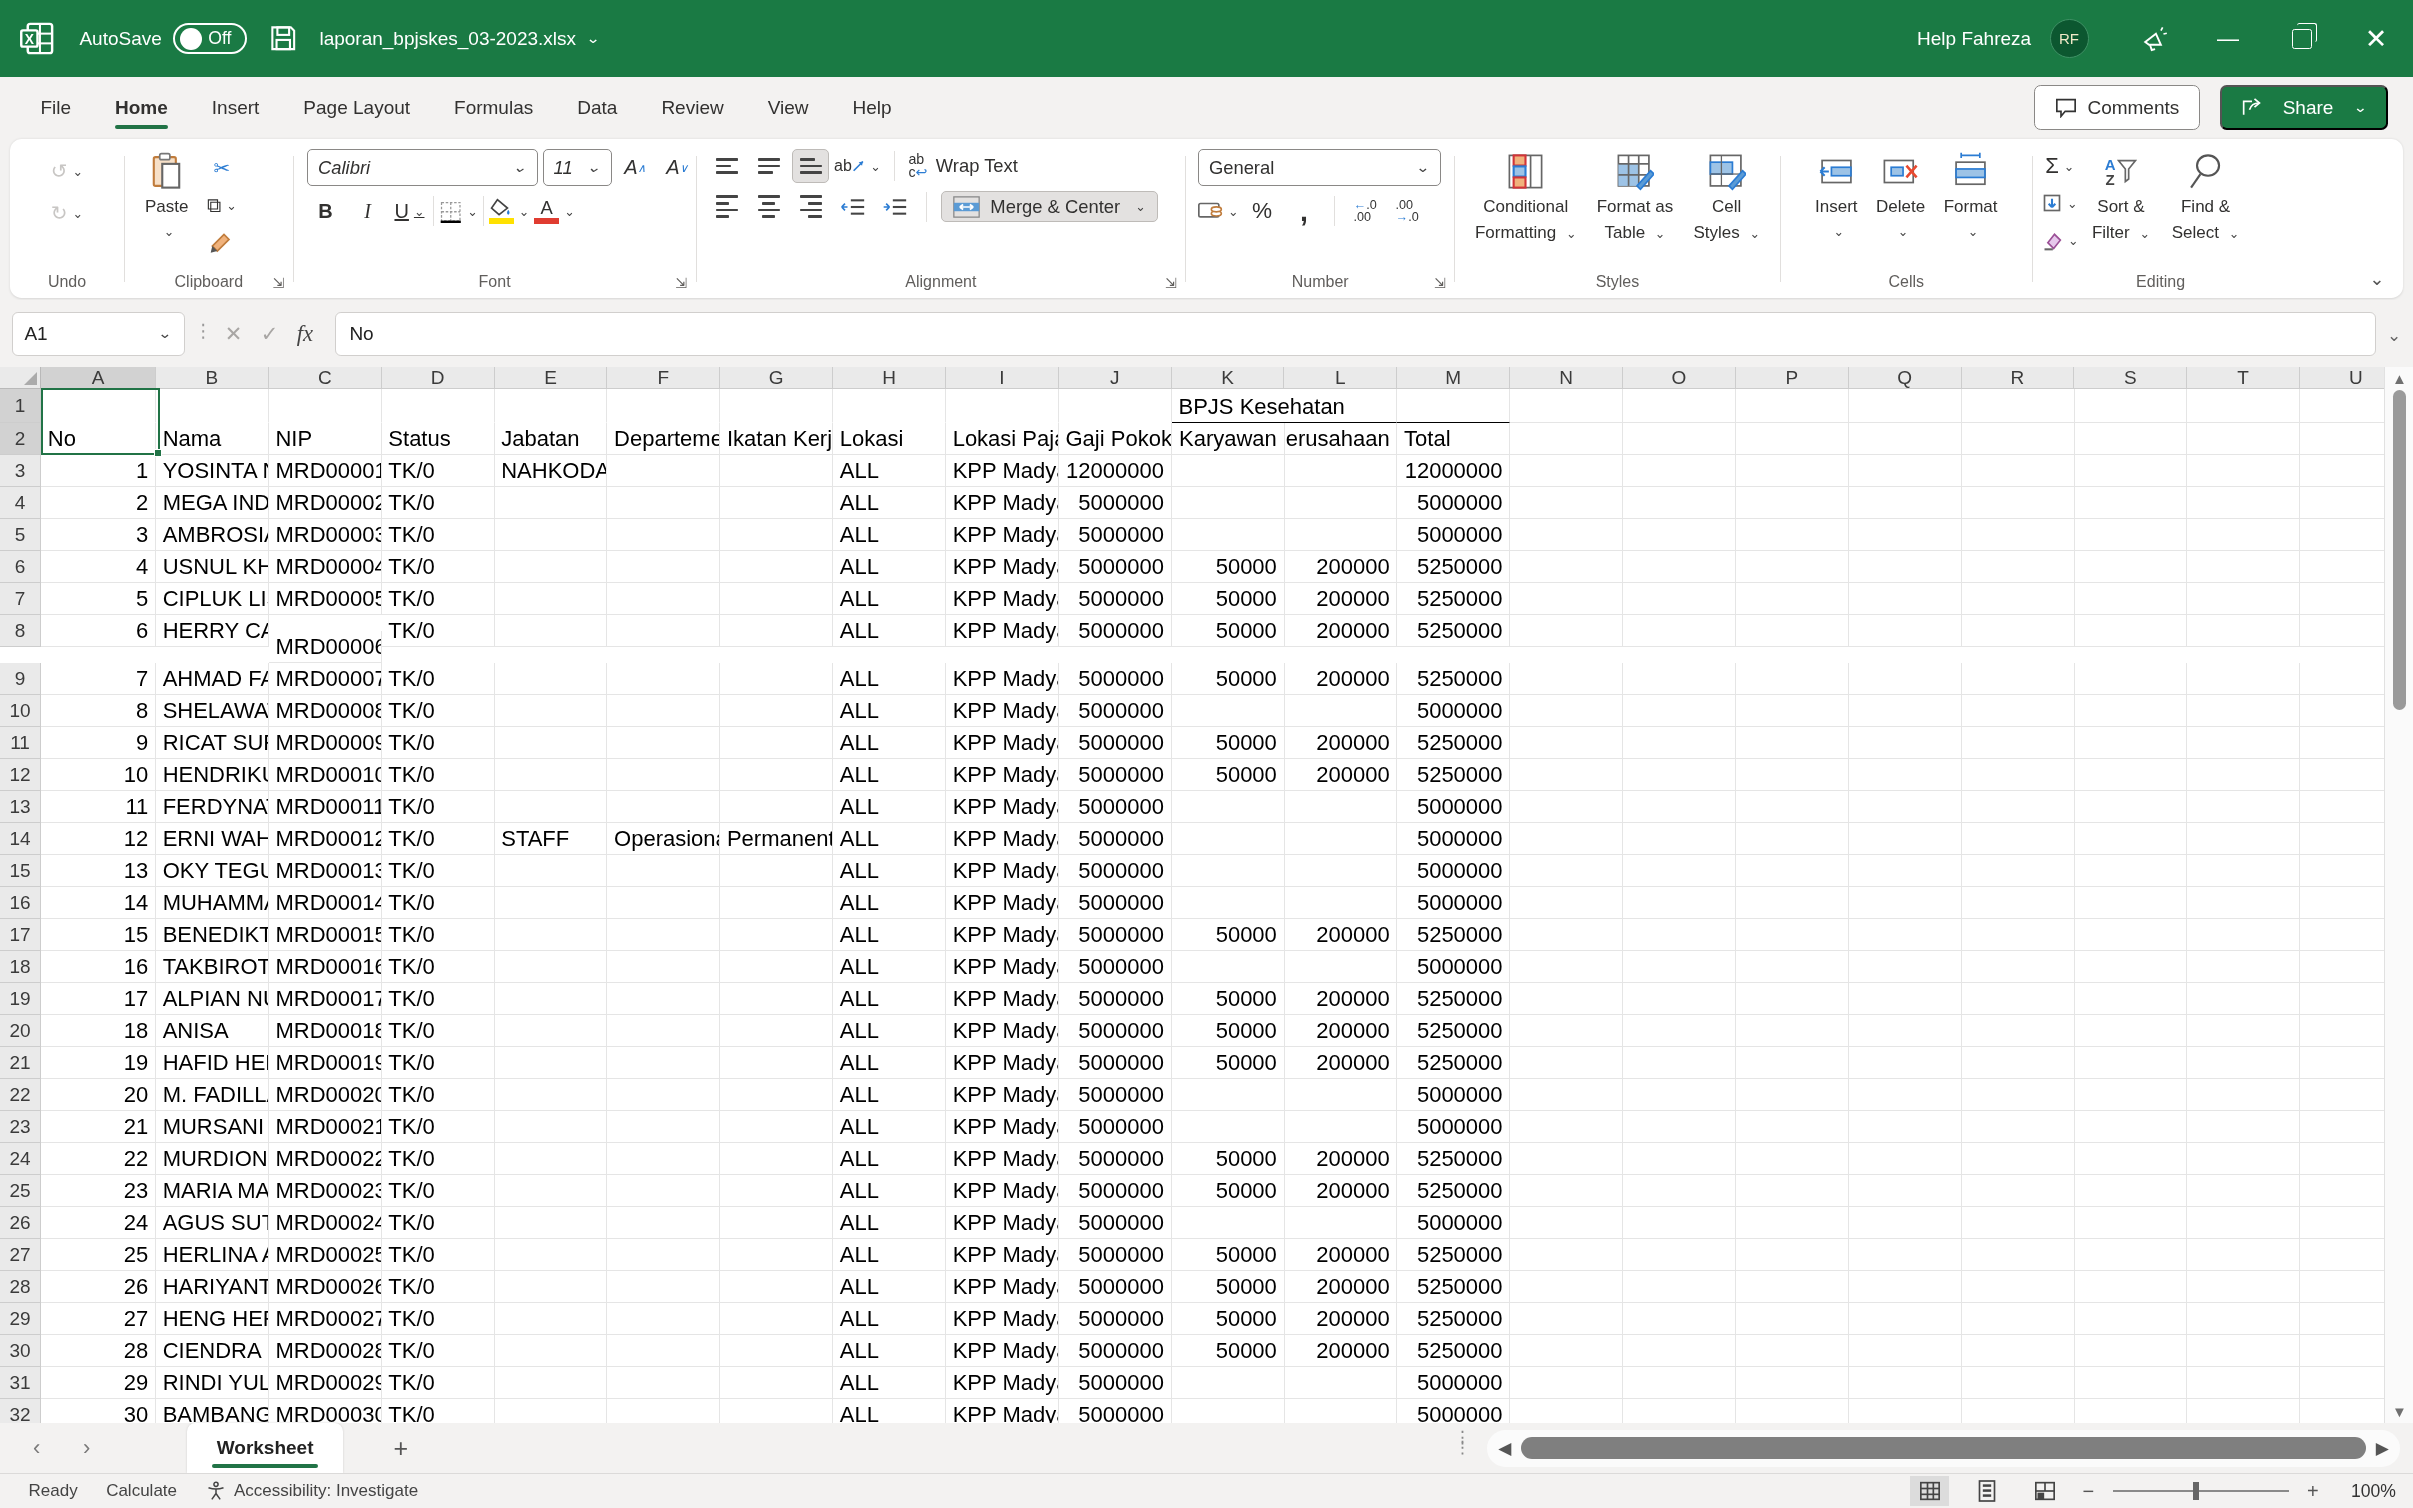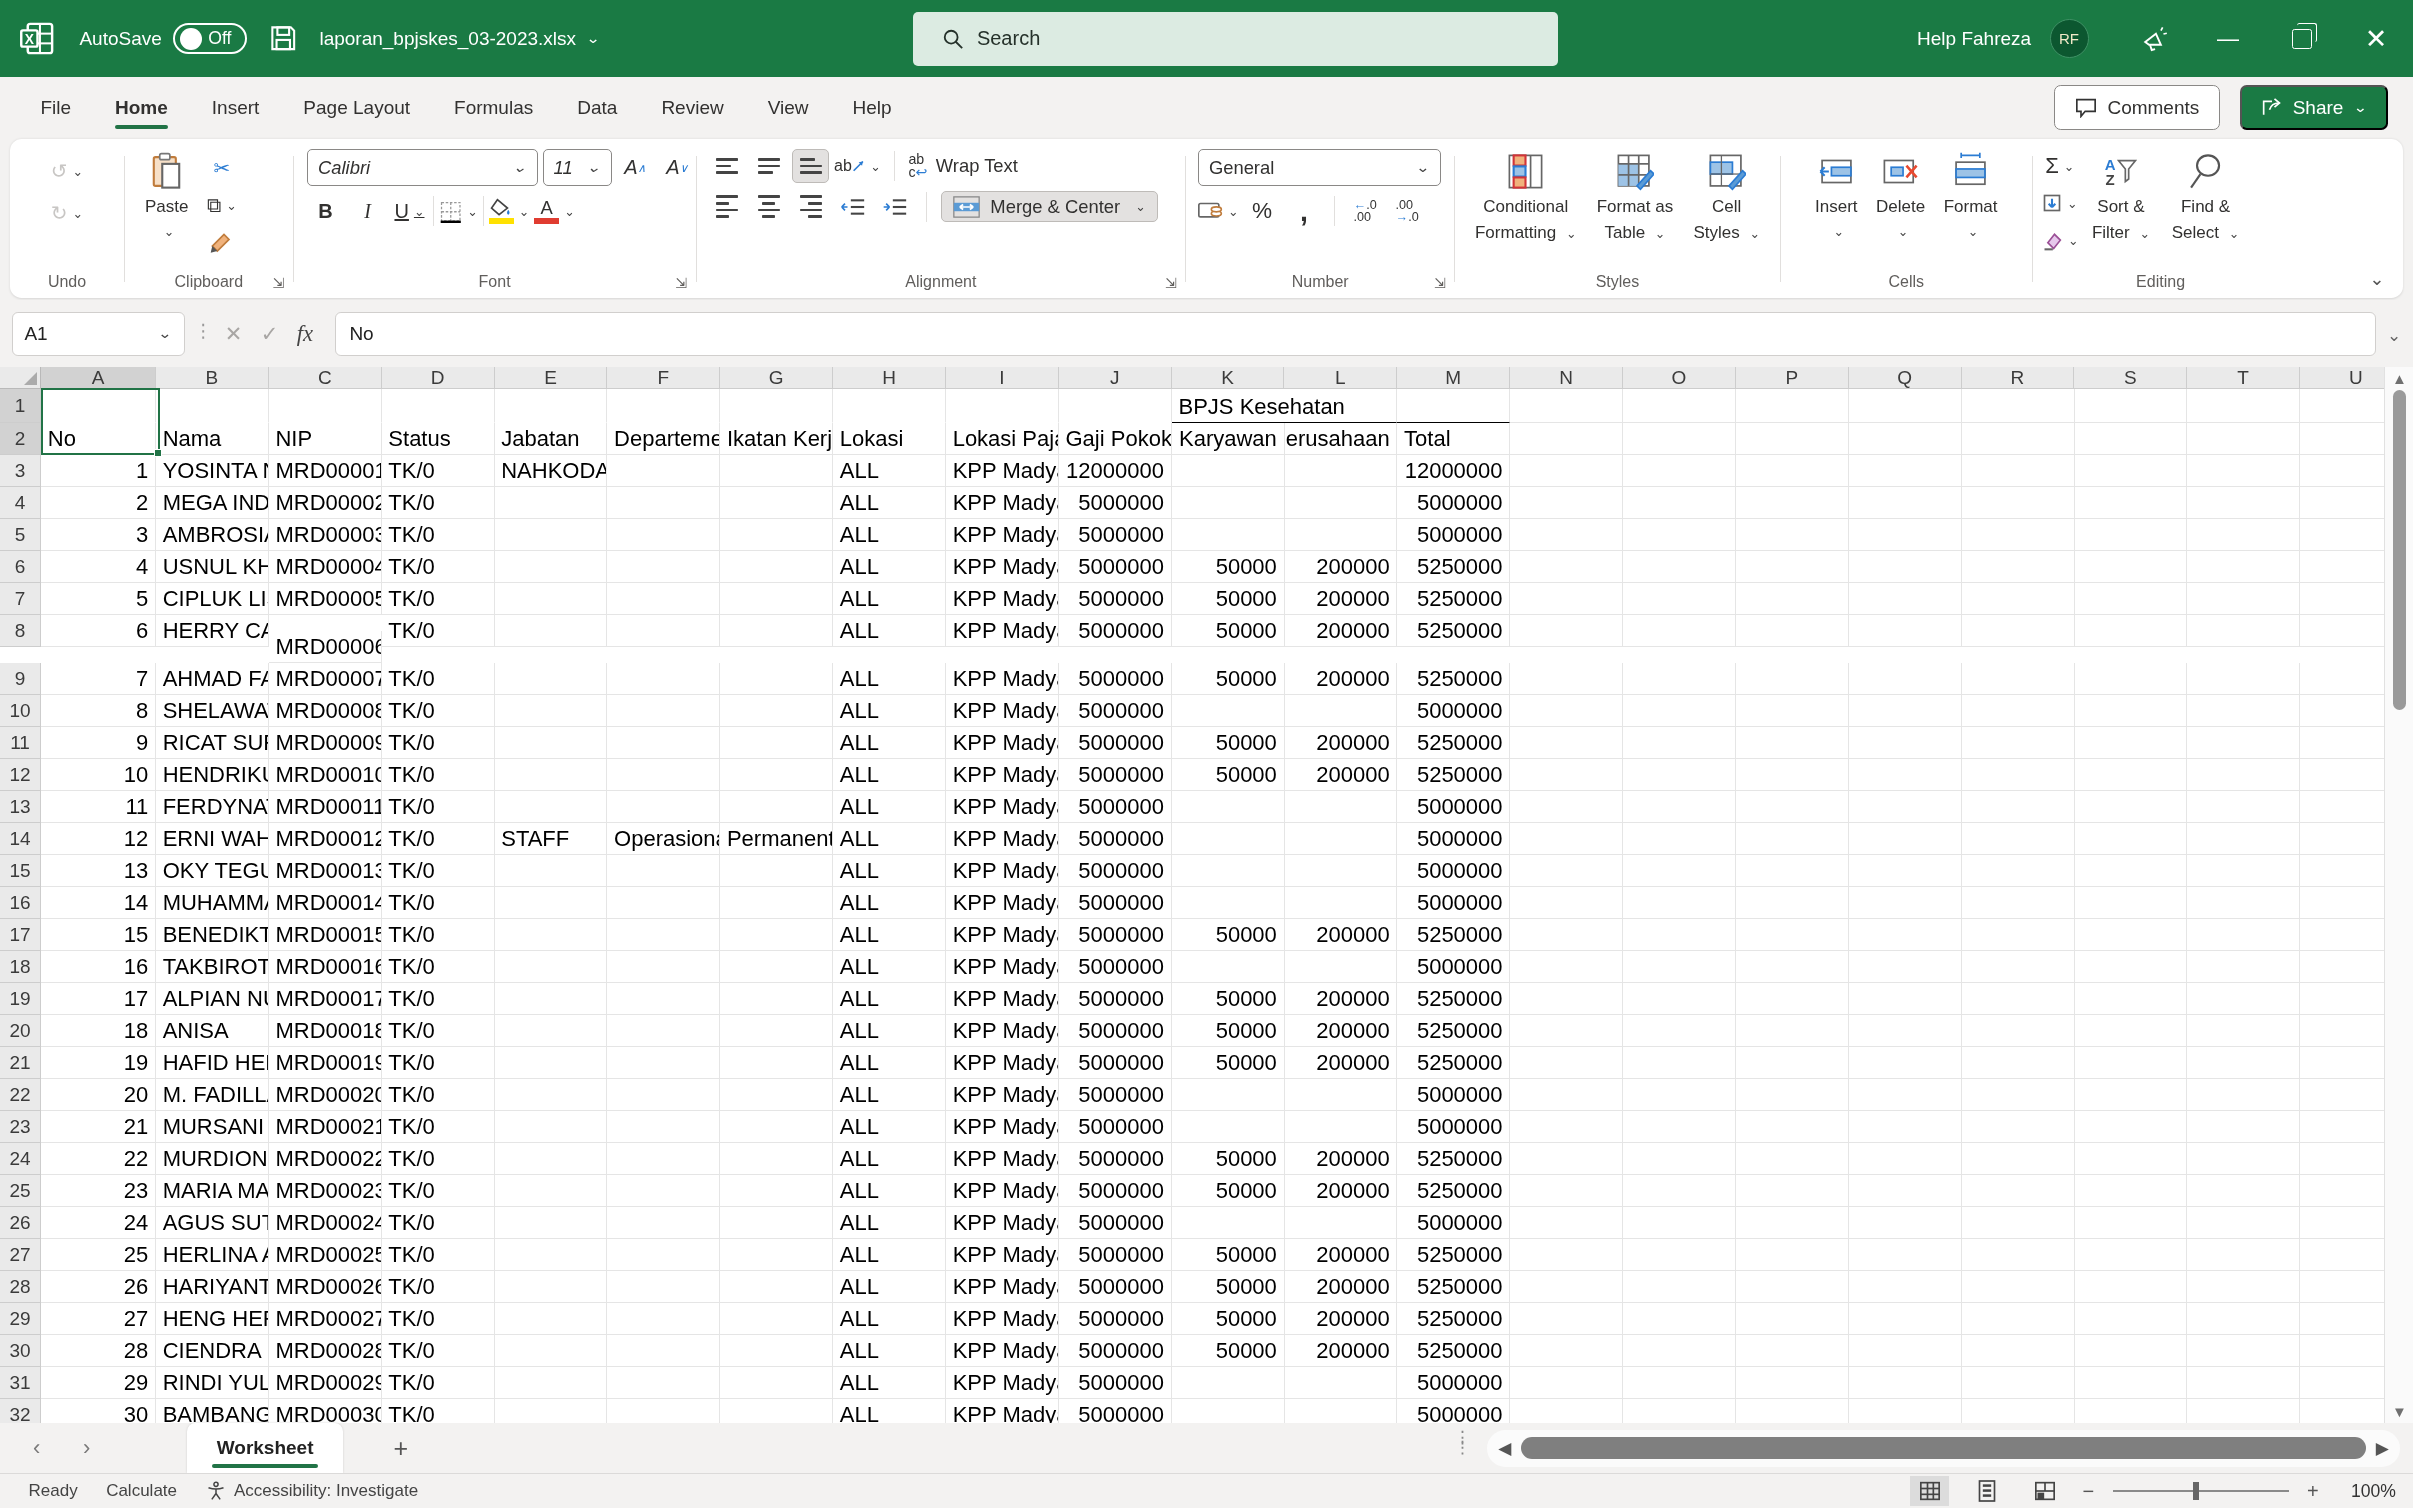--- a/index.html
+++ b/index.html
@@ -27,21 +27,21 @@
   .restore-glyph:before { content:""; position:absolute; left:4.2px; top:-6.7px; width:18.4px; height:18.4px; border:1.7px solid #fff; border-radius:2.5px; border-left:none; border-bottom:none; }
 
   
   #tabrow { position:absolute; left:0; top:77px; width:2413px; height:62px; background:#F3F2F1; display:flex; align-items:center; }
   .rtabs { display:flex; align-items:center; padding-left:18.4px; }
   .rtab { font-size:19px; color:#323130; padding:11.7px 22px; position:relative; white-space:nowrap; }
   .rtab.active { font-weight:700; }
   .rtab.active:after { content:""; position:absolute; left:22px; right:22px; bottom:1.7px; height:4.2px; background:#217346; border-radius:2.5px; }
   .tabrow-right { position:absolute; right:25px; top:8.4px; display:flex; align-items:center; gap:20px; }
   .comments-btn { display:flex; align-items:center; gap:10px; border:1.7px solid #8A8886; border-radius:6.7px; background:#fff; height:45px; padding:0 20px; font-size:19px; color:#323130; }
-  .share-btn { display:flex; align-items:center; gap:10px; border-radius:6.7px; background:#1A7A44; height:45px; padding:0 18.4px; font-size:19px; color:#fff; }
+  .share-btn { display:flex; align-items:center; gap:20px; border-radius:6.7px; background:#1A7A44; height:45px; padding:0 18.4px; font-size:19px; color:#fff; }
 
   
   #ribbon { position:absolute; left:10px; top:139px; width:2393px; height:159px; background:#fff; border-radius:11.7px; box-shadow:0 0.8px 2.5px rgba(0,0,0,.12); display:flex; }
   .rgroup { position:relative; height:100%; padding-top:10px; }
   .rgroup-label { position:absolute; bottom:6.7px; left:0; right:0; text-align:center; font-size:16px; color:#605E5C; }
   .launcher { position:absolute; bottom:6.7px; right:8.4px; font-size:14.2px; color:#605E5C; }
   .gdivider { width:0.8px; height:126px; background:#E1DFDD; align-self:center; }
   .bigbtn { display:flex; flex-direction:column; align-items:center; justify-content:flex-start; gap:5px; padding:3.4px 8.4px; font-size:17px; color:#323130; text-align:center; line-height:21px; }
   .bigicon { width:39px; height:39px; display:flex; align-items:center; justify-content:center; }
   .smallbtn { display:flex; align-items:center; justify-content:center; height:34px; min-width:37px; font-size:20px; color:#323130; }
@@ -126,27 +126,20 @@
       </div>
       <svg class="save-icon" viewBox="0 0 34 34">
         <path d="M4 4 h22 l4 4 v22 h-26 z" fill="none" stroke="#fff" stroke-width="2.5"></path>
         <rect x="10" y="4" width="14" height="9" fill="none" stroke="#fff" stroke-width="2.5"></rect>
         <rect x="9" y="19" width="16" height="11" fill="none" stroke="#fff" stroke-width="2.5"></rect>
       </svg>
       <div class="filename">
         <span>laporan_bpjskes_03-2023.xlsx</span>
         <span class="chev">⌄</span>
       </div>
-    </div>
-    <div class="searchbox">
-      <svg width="22" height="22" viewBox="0 0 24 24">
-        <circle cx="10" cy="10" r="7" fill="none" stroke="#25312a" stroke-width="2"></circle>
-        <line x1="15" y1="15" x2="22" y2="22" stroke="#25312a" stroke-width="2"></line>
-      </svg>
-      <span>Search</span>
     </div>
     <div class="tb-right">
       <span class="username">Help Fahreza</span>
       <span class="avatar">
           <span>RF</span>
         </span>
       <div class="tb-btn">
         <svg width="28.5" height="28.5" viewBox="0 0 34 34">
           <path d="M6 20 L20 12 L24 26 L10 24 Z" fill="none" stroke="#fff" stroke-width="2.3" transform="rotate(-8 16 19)"></path>
           <path d="M12 25 l2 6 l4 -1" fill="none" stroke="#fff" stroke-width="2.3"></path>

